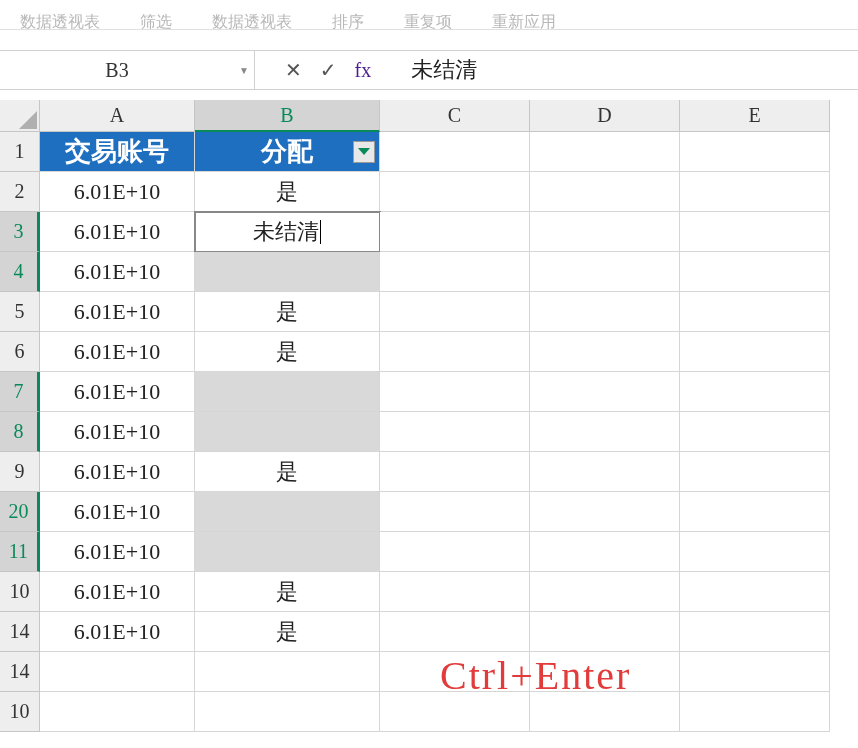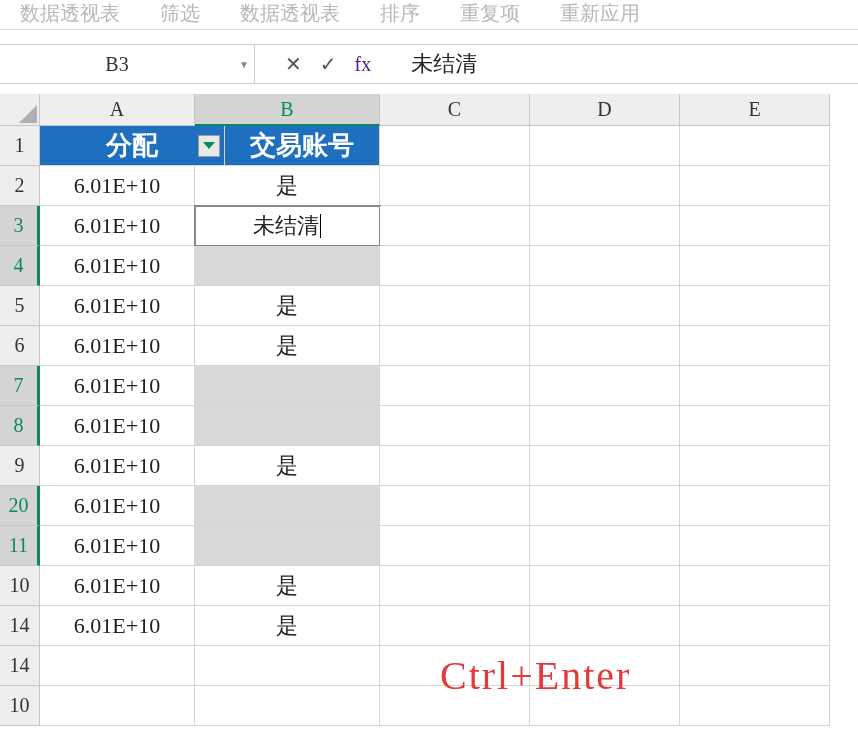--- a/index.html
+++ b/index.html
@@ -7,34 +7,34 @@
     font-family: "Microsoft YaHei", "SimSun", Arial, sans-serif;
     background: #fff;
     width: 858px;
     height: 748px;
     overflow: hidden;
     position: relative;
   }
   .ribbon-hint {
     height: 30px;
     color: #b8b8b8;
-    font-size: 20px;
-    padding: 0 20px;
+    font-size: 16px;
+    padding: 12px 20px;
     display: flex;
     gap: 40px;
     align-items: flex-start;
     overflow: hidden;
     border-bottom: 1px solid #e0e0e0;
   }
   .ribbon-hint span { white-space: nowrap; }
   .namebox-row {
     display: flex;
     align-items: center;
     height: 40px;
-    margin-top: 14px;
+    margin-top: 20px;
     border: 1px solid #d0d0d0;
     border-left: none;
     border-right: none;
     background: #fff;
   }
   .namebox {
     width: 255px;
     height: 100%;
     display: flex;
     align-items: center;
@@ -260,22 +260,22 @@
       <div class="row-h">9</div>
       <div class="row-h sel">20</div>
       <div class="row-h sel">11</div>
       <div class="row-h">10</div>
       <div class="row-h">14</div>
       <div class="row-h">14</div>
       <div class="row-h">10</div>
     </div>
   <div class="cells" id="cells">
       <div class="row">
+        <div class="cell colA hdr-cell">交易账号</div>
         <div class="cell colB hdr-cell">分配<div class="filter-btn"></div></div>
-        <div class="cell colA hdr-cell">交易账号</div>
         <div class="cell colC"></div>
         <div class="cell colD"></div>
         <div class="cell colE"></div>
       </div>
       <div class="row">
         <div class="cell colA">6.01E+10</div>
         <div class="cell colB">是</div>
         <div class="cell colC"></div>
         <div class="cell colD"></div>
         <div class="cell colE"></div>

